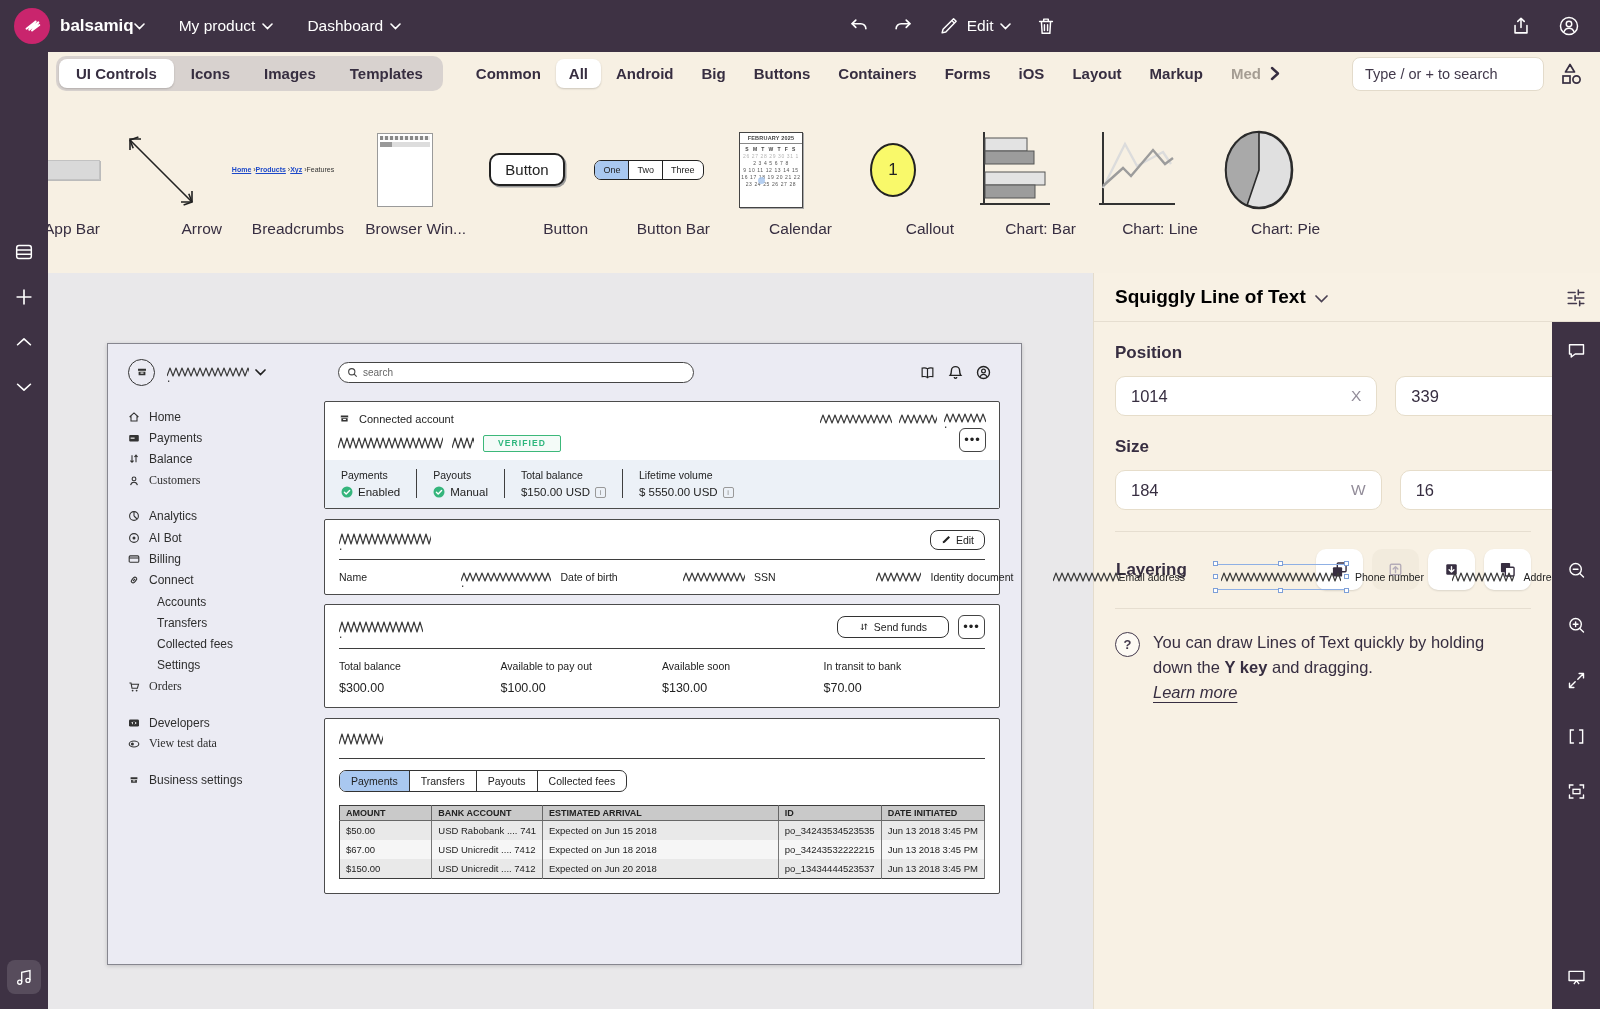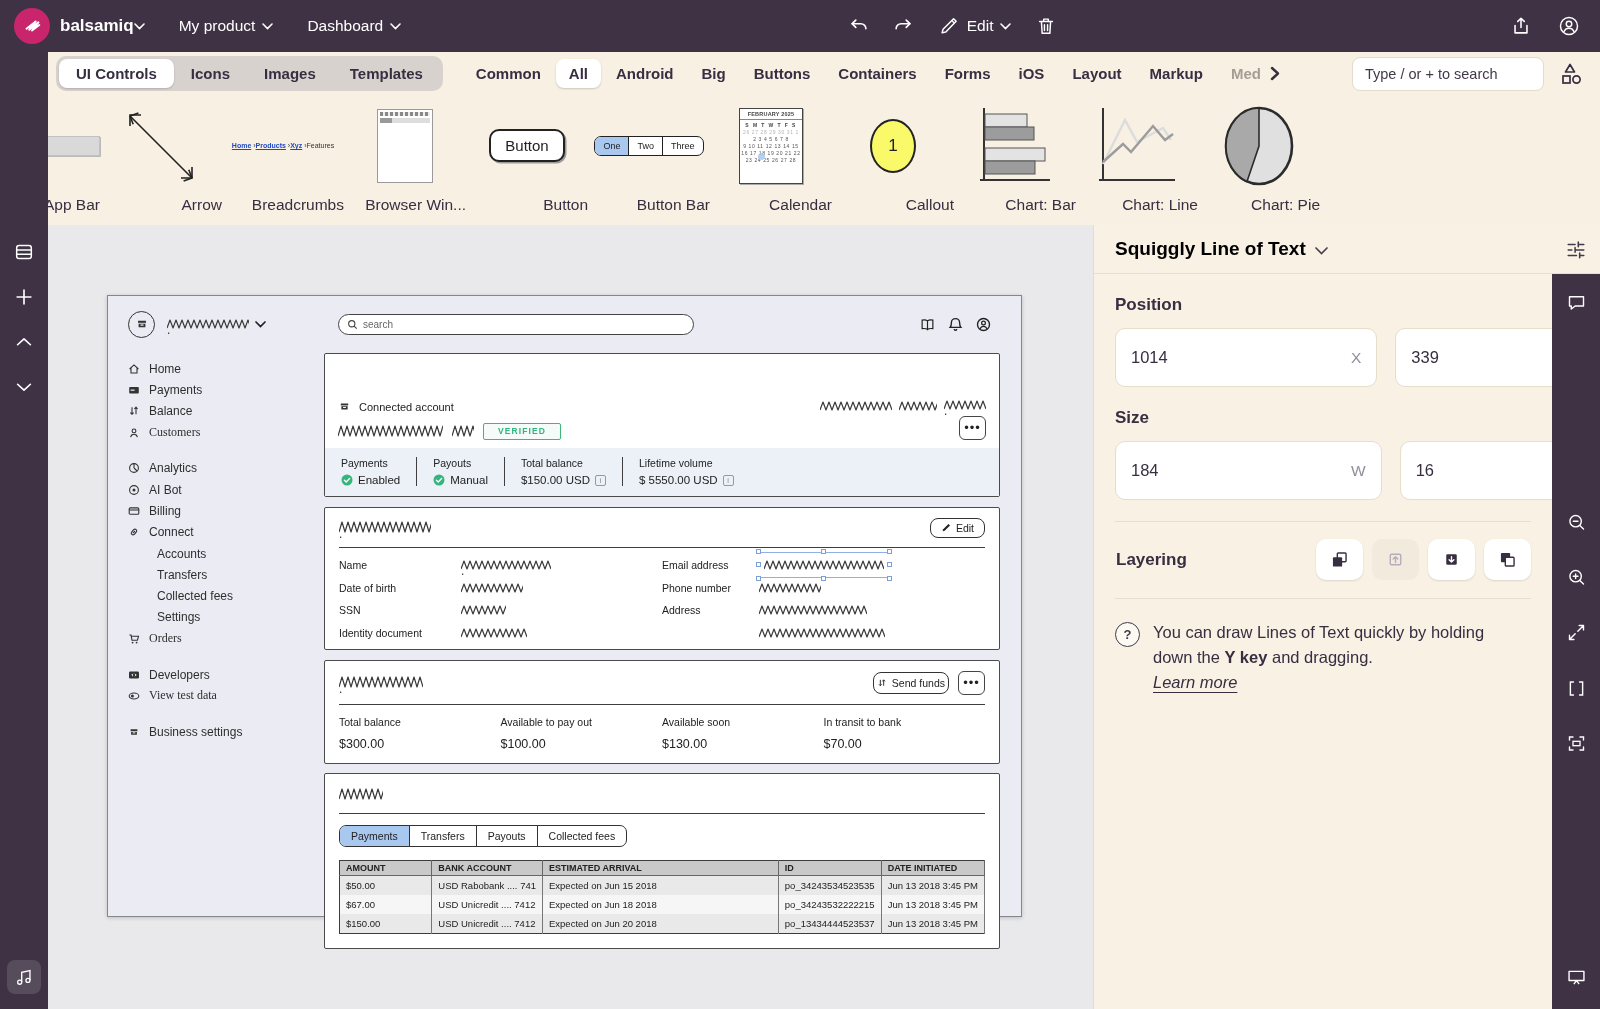--- a/index.html
+++ b/index.html
@@ -17,21 +17,21 @@
   .tb-icon { width:34px; height:34px; display:flex; align-items:center; justify-content:center; border-radius:6px; }
   .tb-icon svg { width:22px; height:22px; }
   .edit-group { display:flex; align-items:center; gap:7px; font-size:15.5px; margin:0 8px; }
   .tb-right { display:flex; align-items:center; gap:14px; }
 
   
   .main { flex:1; display:flex; min-height:0; }
   .leftstrip { width:48px; background:#3e3244; flex:none; position:relative; }
   .ls-icon { position:absolute; left:50%; transform:translateX(-50%); width:34px; height:34px; display:flex; align-items:center; justify-content:center; border-radius:8px; }
   .ls-icon svg { width:22px; height:22px; }
-  .content { flex:1; display:flex; flex-direction:column; min-width:0; }
+  .content { flex:1; display:flex; flex-direction:column; min-width:0;gap:24px; }
 
   
   .toolbar { height:43px; display:flex; align-items:center; padding:0 10px 0 8px; gap:6px; flex:none; background:#f7f0e3; }
   .lib-tabs { display:flex; background:#d8d2cf; border-radius:10px; padding:3px; }
   .lib-tab { border:none; background:transparent; font-family:inherit; font-size:15px; font-weight:600; color:#372e41; padding:6px 17px; border-radius:8px; cursor:pointer; }
   .lib-tab.selected { background:#fff; box-shadow:0 1px 2px rgba(0,0,0,.18); }
   .cats { display:flex; align-items:center; margin-left:14px; gap:2px; }
   .cat { border:none; background:transparent; font-family:inherit; font-size:15px; font-weight:600; color:#372e41; padding:6px 13px; border-radius:8px; cursor:pointer; white-space:nowrap; }
   .cat.selected { background:#fff; box-shadow:0 1px 2px rgba(0,0,0,.18); }
   .cat.muted { color:#a59d93; padding-right:2px; }
@@ -95,21 +95,21 @@
   .nav-item.gap-after { margin-bottom:14.5px;font-family:Liberation Serif, serif; }
   .m-main { flex:1; max-width:676px; }
 
   .panel { background:#fff; border:1.5px solid #4b4b4b; border-radius:2px; margin-bottom:9.5px; }
   .zz { display:inline-block; line-height:0; }
   .zz svg { display:block; }
   .sq-dot::after { content:" ."; font-size:12px; color:#333; }
 
   
   .p1-top { padding:10px 13px 8px; }
-  .p1-row1 { display:flex; align-items:flex-start;margin-top:36px; }
+  .p1-row1 { display:flex; align-items:center; }
   .p1-acct { display:flex; align-items:center; gap:8px; font-size:11px; color:#222; }
   .p1-acct svg { width:13px; height:13px; }
   .p1-sqs { margin-left:auto; display:flex; align-items:center; gap:7px; }
   .p1-row2 { display:flex; align-items:center; margin-top:9px; gap:9px; }
   .badge { border:1.6px solid #3cb87a; color:#2eb67d; background:#f4fbf8; font-size:8.5px; font-weight:700; letter-spacing:1.1px; padding:2.5px 14px; border-radius:2px; }
   .dots-btn { margin-left:auto; width:27px; height:24px; background:#fff; border:1.4px solid #444; border-radius:6px; cursor:pointer; line-height:10px; font-size:13px; color:#222; letter-spacing:1px; margin-top:-6px; }
   .dots-btn::after { content:"\2022\2022\2022"; }
   .stats-bar { background:#ecf1f7; display:flex; padding:9px 0 10px; }
   .stat-cell { padding:0 16px; display:flex; flex-direction:column; gap:5px; }
   .stat-cell + .stat-cell { border-left:1.6px solid #3f3f3f; }
@@ -119,30 +119,30 @@
   .info-ic { width:11px; height:11px; border:1px solid #999; border-radius:2px; color:#888; font-size:7.5px; display:inline-flex; align-items:center; justify-content:center; }
   .info-ic::after { content:"i"; }
 
   
   .p2 { padding:10px 14px 10px; }
   .p-head { display:flex; align-items:center; }
   .edit-btn { margin-left:auto; display:flex; align-items:center; gap:5px; background:#fff; border:1.6px solid #333; border-radius:8px; padding:3px 10px; font-size:10.5px; color:#222; cursor:pointer; font-family:inherit; }
   .edit-btn svg { width:10px; height:10px; }
   .p-hr { border:none; border-top:1.6px solid #3e3e3e; margin:9px 0 11px; }
   .fields { display:flex; }
-  .fcol { flex:1; display:flex; flex-direction:column; gap:9.5px; }
+  .fcol { flex:1; display:flex; flex-direction:row; gap:9.5px; }
   .frow { display:flex; align-items:center; height:13px; }
   .flabel { width:122px; flex:none; font-size:10.5px; color:#222; }
   .fcol.right .flabel { width:97px; }
   .selwrap { position:relative; padding:3px 5px; border-top:1.2px solid #8fb0e4; border-bottom:1.2px solid #8fb0e4; }
   .hd { position:absolute; width:5px; height:5px; background:#fff; border:1px solid #7d9fd8; }
 
   
   .p3 { padding:10px 14px 12px; }
-  .sendfunds-btn { margin-left:auto; margin-right:9px; display:flex; align-items:center; gap:5px; background:#fff; border:1.6px solid #333; border-radius:8px; padding:4px 3px; font-size:10.5px; color:#222; cursor:pointer; font-family:inherit; }
+  .sendfunds-btn { margin-left:auto; margin-right:9px; display:flex; align-items:center; gap:5px; background:#fff; border:1.6px solid #333; border-radius:8px; padding:4px 21px; font-size:10.5px; color:#222; cursor:pointer; font-family:inherit; }
   .sendfunds-btn svg { width:10px; height:10px; }
   .b-stats { display:flex; margin-top:4px; }
   .b-stat { width:25%; display:flex; flex-direction:column; gap:9px; }
   .b-label { font-size:10.5px; color:#222; }
   .b-value { font-size:12.5px; color:#222; }
 
   
   .p4 { padding:12px 14px 14px; }
   .seg-tabs { display:inline-flex; border:1.6px solid #333; border-radius:7px; overflow:hidden; background:#fff; margin-bottom:13px; }
   .seg-tab { font-size:10.5px; color:#222; padding:4px 11px; border-right:1.6px solid #333; cursor:pointer; }
@@ -156,21 +156,21 @@
   .wtable th:nth-child(1){width:15.5%} .wtable th:nth-child(2){width:14.5%} .wtable th:nth-child(3){width:40%} .wtable th:nth-child(4){width:15.5%} .wtable th:nth-child(5){width:14.5%}
 
   
   .inspector { width:459px; flex:none; background:#f8f1e4; border-left:1px solid #e4dccc; display:flex; flex-direction:column; }
   .insp-header { height:49px; flex:none; display:flex; align-items:center; gap:9px; padding:0 21px; border-bottom:1px solid #e6ded0; }
   .insp-title { font-size:19px; font-weight:700; color:#000000; }
   .insp-header svg { width:13px; height:8px; margin-top:3px; }
   .insp-body { padding:21px 21px 0; }
   .sec-label { font-size:17px; font-weight:700; color:#372e41; margin-bottom:13px; }
   .inp-row { display:flex; gap:18px; margin-bottom:21px; }
-  .spin { flex:1; height:59px; background:#fff; border:1px solid #e6ddca; border-radius:10px; display:flex; align-items:center; padding:0 15px; }
+  .spin { flex:1; height:40px; background:#fff; border:1px solid #e6ddca; border-radius:10px; display:flex; align-items:center; padding:0 15px; }
   .spin input { border:none; outline:none; flex:1; font-family:inherit; font-size:16.5px; color:#372e41; min-width:0; background:transparent; }
   .spin .unit { color:#928c99; font-size:15.5px; }
   .insp-div { border:none; border-top:1px solid #e6ded0; margin:4px 0 17px; }
   .layer-row { display:flex; align-items:center; margin-bottom:18px; }
   .layer-btns { margin-left:auto; display:flex; gap:9px; }
   .lbtn { width:47px; height:41px; border:none; border-radius:10px; background:#fff; box-shadow:0 1px 2px rgba(0,0,0,.12); cursor:pointer; display:flex; align-items:center; justify-content:center; color:#372e41; }
   .lbtn svg { width:21px; height:21px; }
   .lbtn.disabled { background:#f2ebdd; color:#b5adb8; box-shadow:none; }
   .help { display:flex; gap:13px; margin-top:21px; padding-right:6px; }
   .help-ic { width:25px; height:25px; flex:none; border:1.6px solid #43394c; border-radius:50%; display:flex; align-items:center; justify-content:center; font-size:13px; font-weight:700; color:#43394c; background:#fdfaf4; margin-top:2px; }

